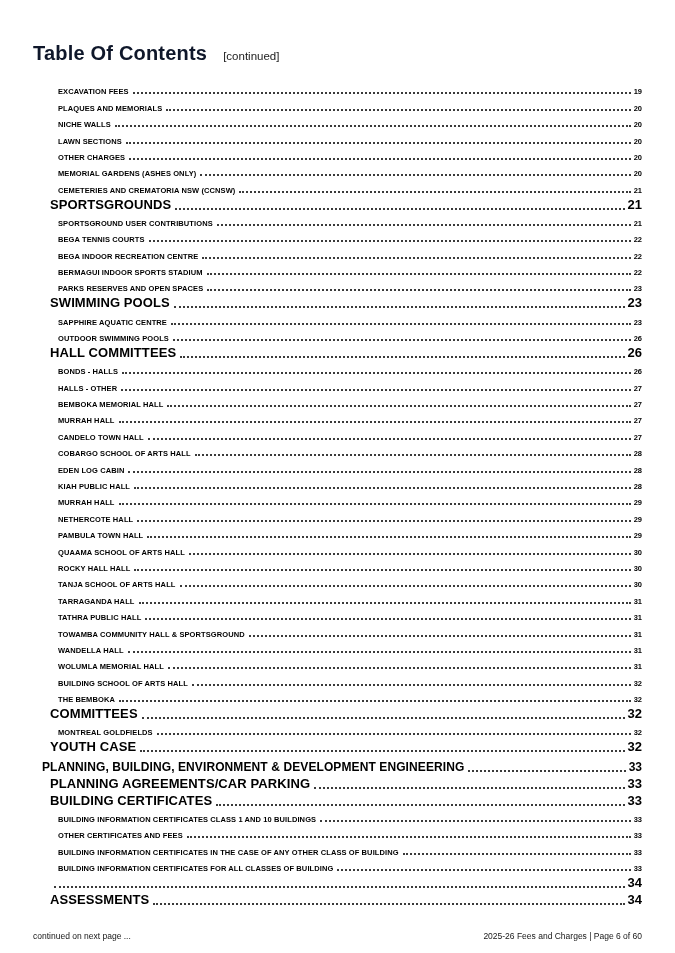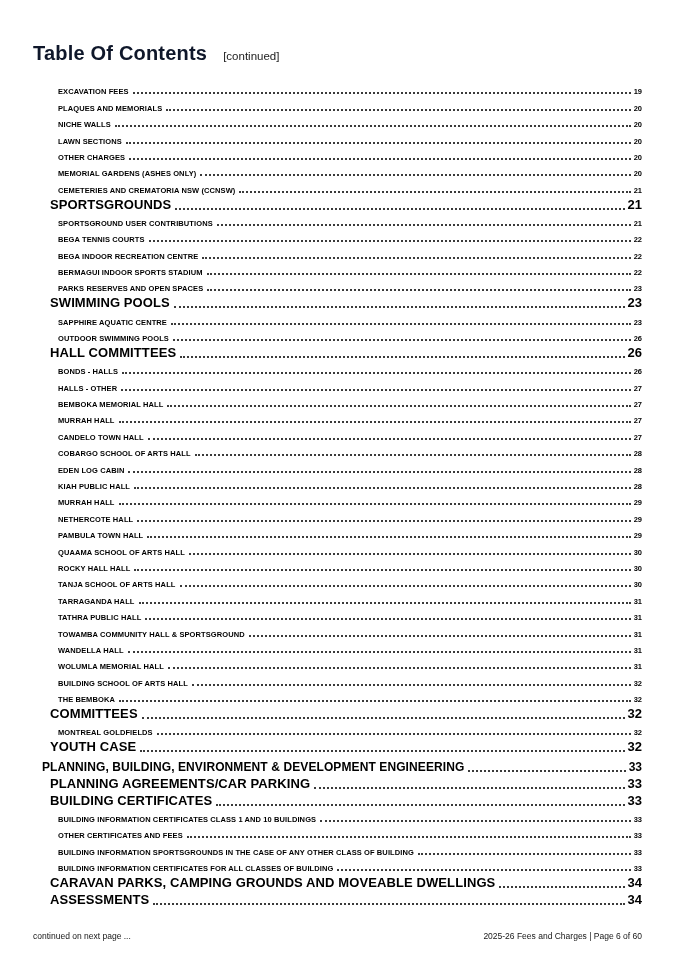--- a/index.html
+++ b/index.html
@@ -315,31 +315,30 @@
     <span class="toc-label">BUILDING INFORMATION CERTIFICATES CLASS 1 AND 10 BUILDINGS</span>
     <span class="toc-leader"></span>
     <span class="toc-page">33</span>
   </div>
       <div class="toc-row lvl3">
     <span class="toc-label">OTHER CERTIFICATES AND FEES</span>
     <span class="toc-leader"></span>
     <span class="toc-page">33</span>
   </div>
       <div class="toc-row lvl3">
-    <span class="toc-label">BUILDING INFORMATION SPORTSGROUNDS IN THE CASE OF ANY OTHER CLASS OF BUILDING</span>
+    <span class="toc-label">BUILDING INFORMATION CERTIFICATES IN THE CASE OF ANY OTHER CLASS OF BUILDING</span>
     <span class="toc-leader"></span>
     <span class="toc-page">33</span>
   </div>
       <div class="toc-row lvl3">
     <span class="toc-label">BUILDING INFORMATION CERTIFICATES FOR ALL CLASSES OF BUILDING</span>
     <span class="toc-leader"></span>
     <span class="toc-page">33</span>
   </div>
       <div class="toc-row lvl2">
-    <span class="toc-label">CARAVAN PARKS, CAMPING GROUNDS AND MOVEABLE DWELLINGS</span>
     <span class="toc-leader"></span>
     <span class="toc-page">34</span>
   </div>
       <div class="toc-row lvl2">
     <span class="toc-label">ASSESSMENTS</span>
     <span class="toc-leader"></span>
     <span class="toc-page">34</span>
   </div>
     </div>
 

